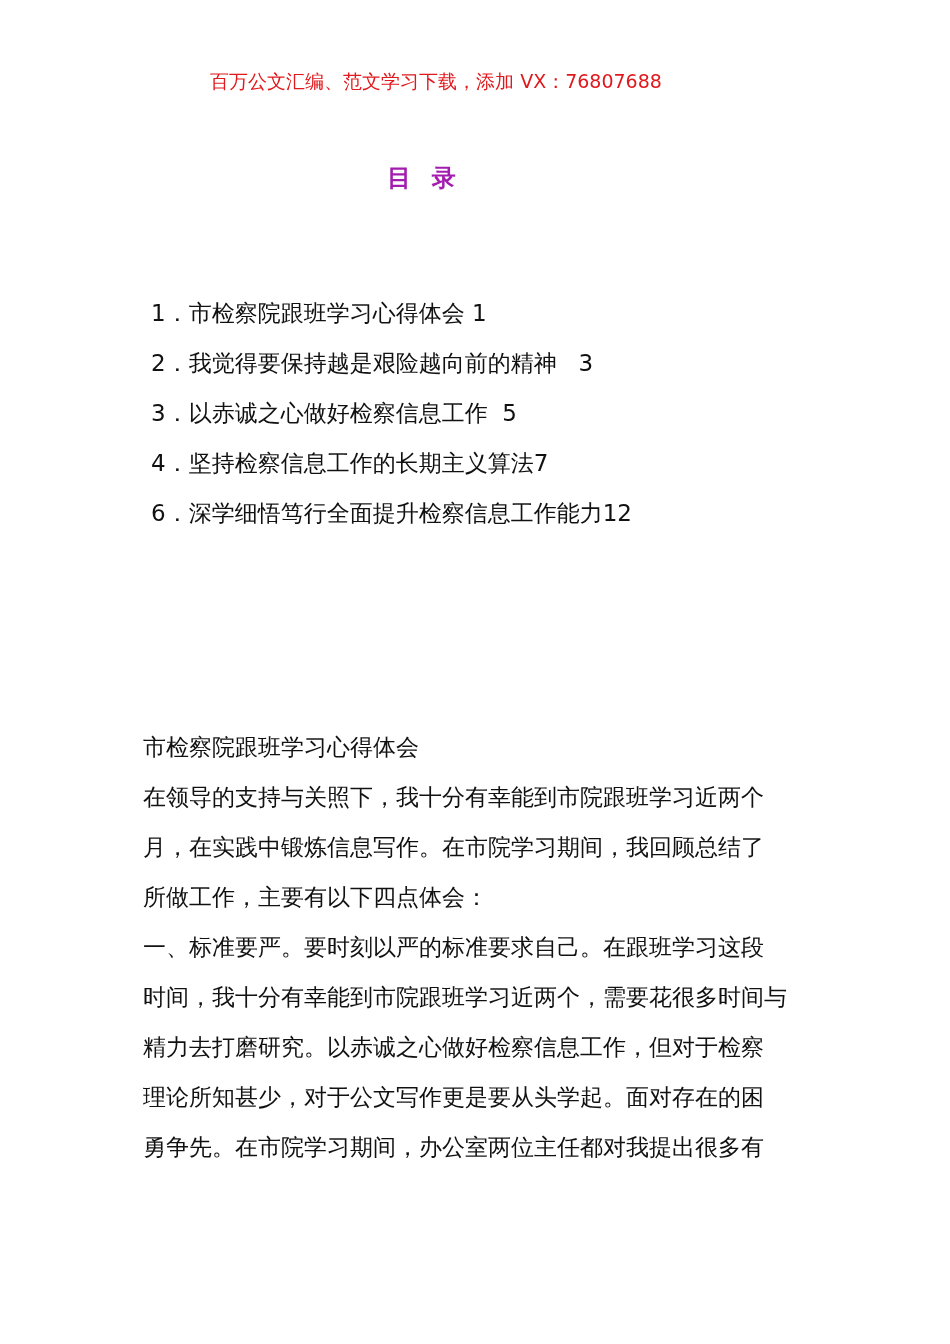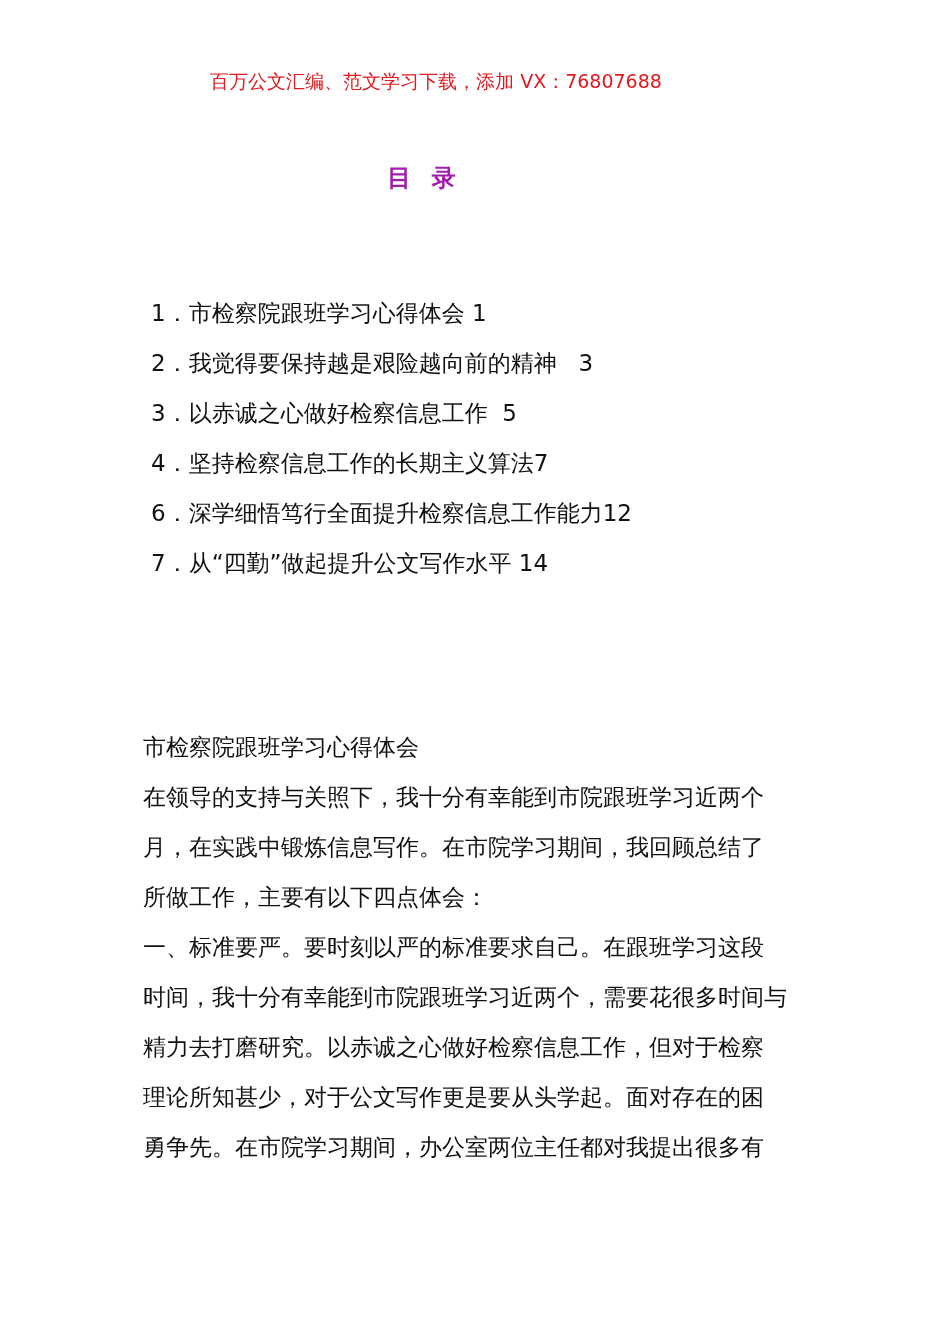--- a/index.html
+++ b/index.html
@@ -75,21 +75,20 @@
   <div class="header-note">百万公文汇编、范文学习下载，添加 VX：76807688</div>
 
   <div class="toc-title">目 录</div>
 
   <ul class="toc-list">
     <li class="toc-item"><span>1</span><span>．</span><span>市检察院跟班学习心得体会</span><span> </span><span>1</span></li>
     <li class="toc-item"><span>2</span><span>．</span><span>我觉得要保持越是艰险越向前的精神</span><span>   </span><span>3</span></li>
     <li class="toc-item"><span>3</span><span>．</span><span>以赤诚之心做好检察信息工作</span><span>  </span><span>5</span></li>
     <li class="toc-item"><span>4</span><span>．</span><span>坚持检察信息工作的长期主义算法</span><span></span><span>7</span></li>
     <li class="toc-item"><span>6</span><span>．</span><span>深学细悟笃行全面提升检察信息工作能力</span><span></span><span>12</span></li>
-    <li class="toc-item"><span>7</span><span>．</span><span>从“四勤”做起提升公文写作水平</span><span> </span><span>14</span></li>
   </ul>
 
   <div class="body">
     <p>市检察院跟班学习心得体会</p>
     <p>在领导的支持与关照下，我十分有幸能到市院跟班学习近两个</p>
     <p>月，在实践中锻炼信息写作。在市院学习期间，我回顾总结了</p>
     <p>所做工作，主要有以下四点体会：</p>
     <p>一、标准要严。要时刻以严的标准要求自己。在跟班学习这段</p>
     <p>时间，我十分有幸能到市院跟班学习近两个，需要花很多时间与</p>
     <p>精力去打磨研究。以赤诚之心做好检察信息工作，但对于检察</p>

